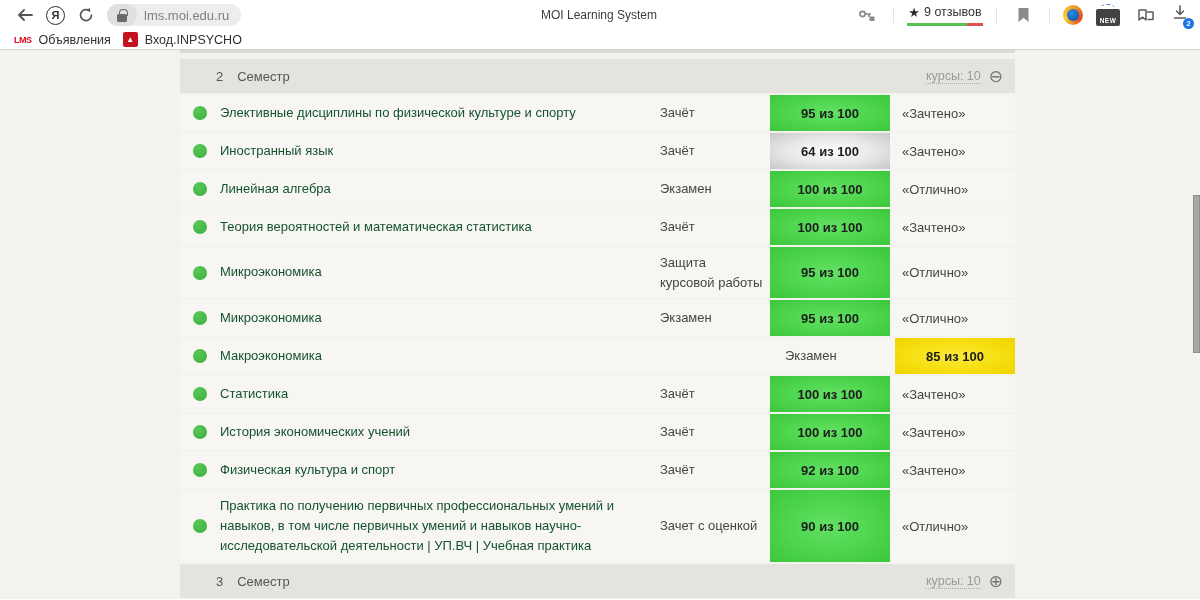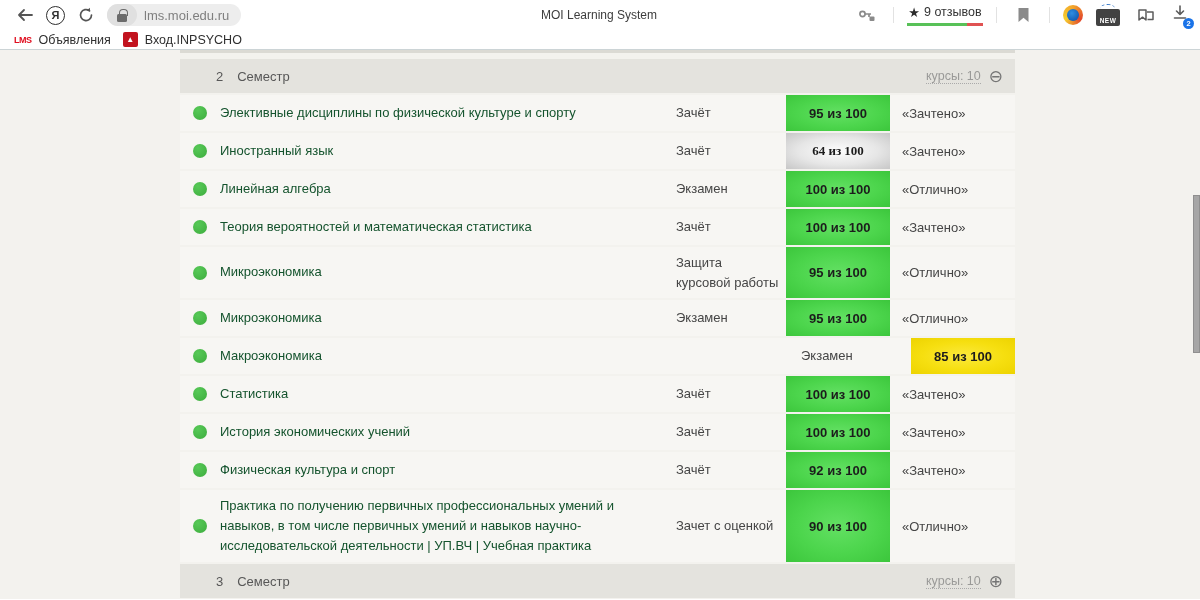--- a/index.html
+++ b/index.html
@@ -78,25 +78,25 @@
     margin-bottom:2px; min-height:36px; }
   .cell-dot { width:40px; display:flex; align-items:center; justify-content:center;
     flex:none; }
   .status-dot { width:14px; height:14px; border-radius:50%;
     background:radial-gradient(circle at 35% 30%, #57c957, #3dac3d); }
   .cell-name { flex:1; display:flex; align-items:center; padding:6px 18px 6px 0;
     font-size:13px; line-height:1.55; color:#14532d; }
   .cell-name span { cursor:pointer; }
   .cell-type { width:110px; flex:none; display:flex; align-items:center;
     padding:6px 6px 6px 0; font-size:13px; line-height:1.5; color:#454545; }
-  .cell-score { width:104px; flex:none; display:flex; align-items:center;
+  .cell-score { width:120px; flex:none; display:flex; align-items:center;
     justify-content:center; font-size:13px; font-weight:bold; color:#1c1c1c; }
   .badge-green { background:radial-gradient(ellipse at center,#63e063 0%,#4cd54c 55%,#3cc63c 100%); }
   .badge-yellow { background:radial-gradient(ellipse at center,#fbe93c 0%,#f6df10 55%,#edd300 100%); }
-  .badge-gray { background:radial-gradient(ellipse at center,#fdfdfd 0%,#e6e6e6 55%,#c7c7c7 100%);font-family:Liberation Serif, serif; }
+  .badge-gray { background:radial-gradient(ellipse at center,#fdfdfd 0%,#e6e6e6 55%,#c7c7c7 100%); }
   .cell-grade { width:125px; flex:none; display:flex; align-items:center;
     padding-left:12px; font-size:13px; color:#454545; }
 
   .scroll-thumb { position:absolute; right:0; top:195px; width:7px; height:158px;
     background:#a6a6a6; border:1px solid #8f8f8f; cursor:pointer; }
 </style>
 </head>
 <body>
 
 <div class="toolbar">

